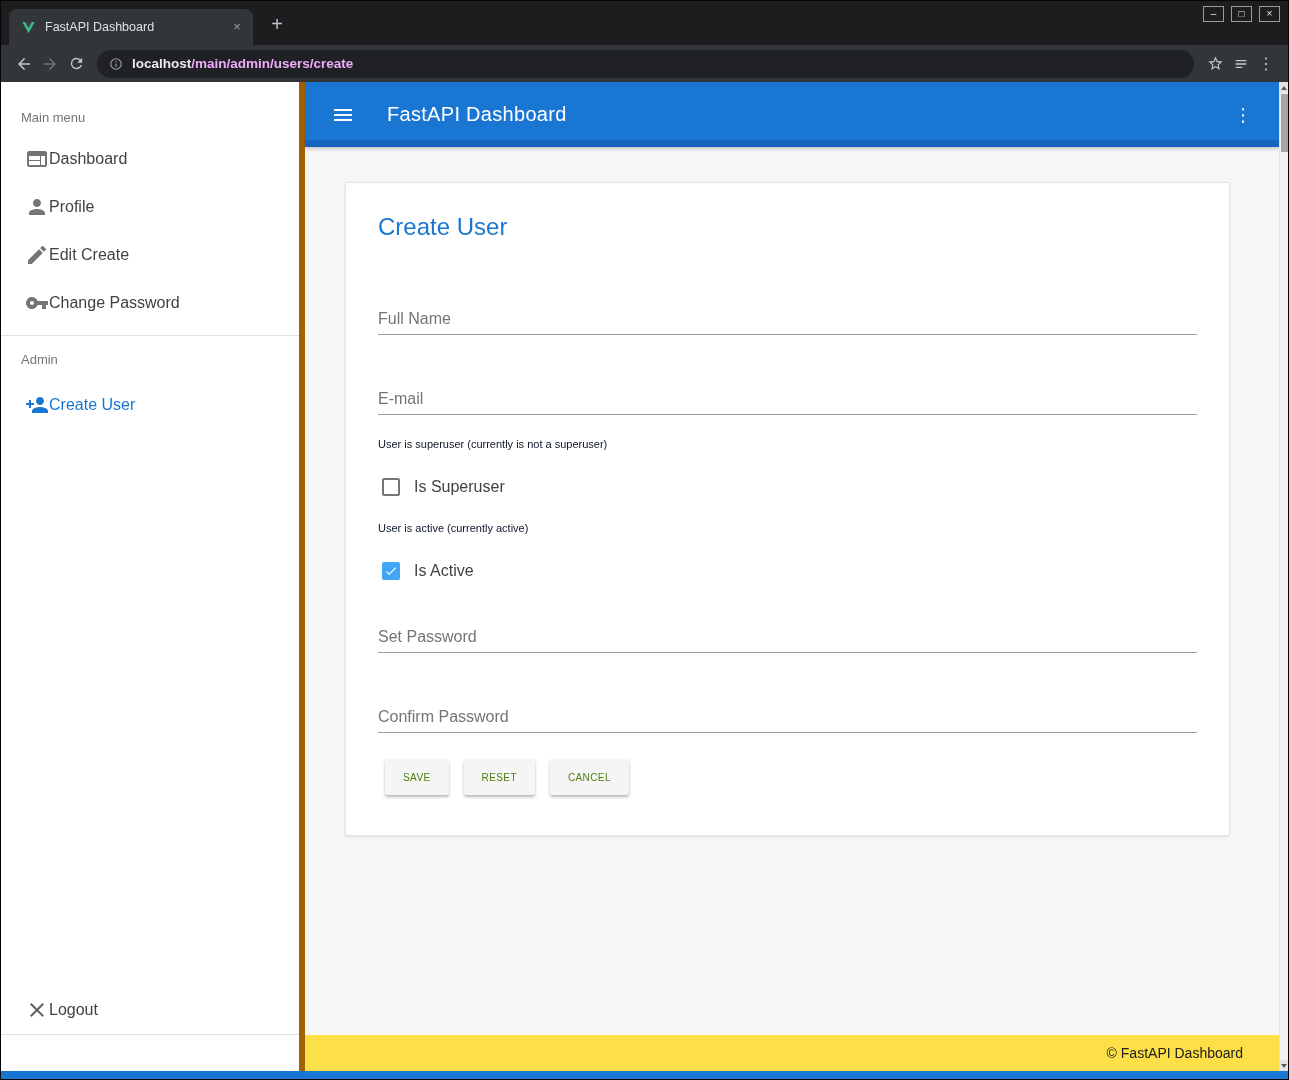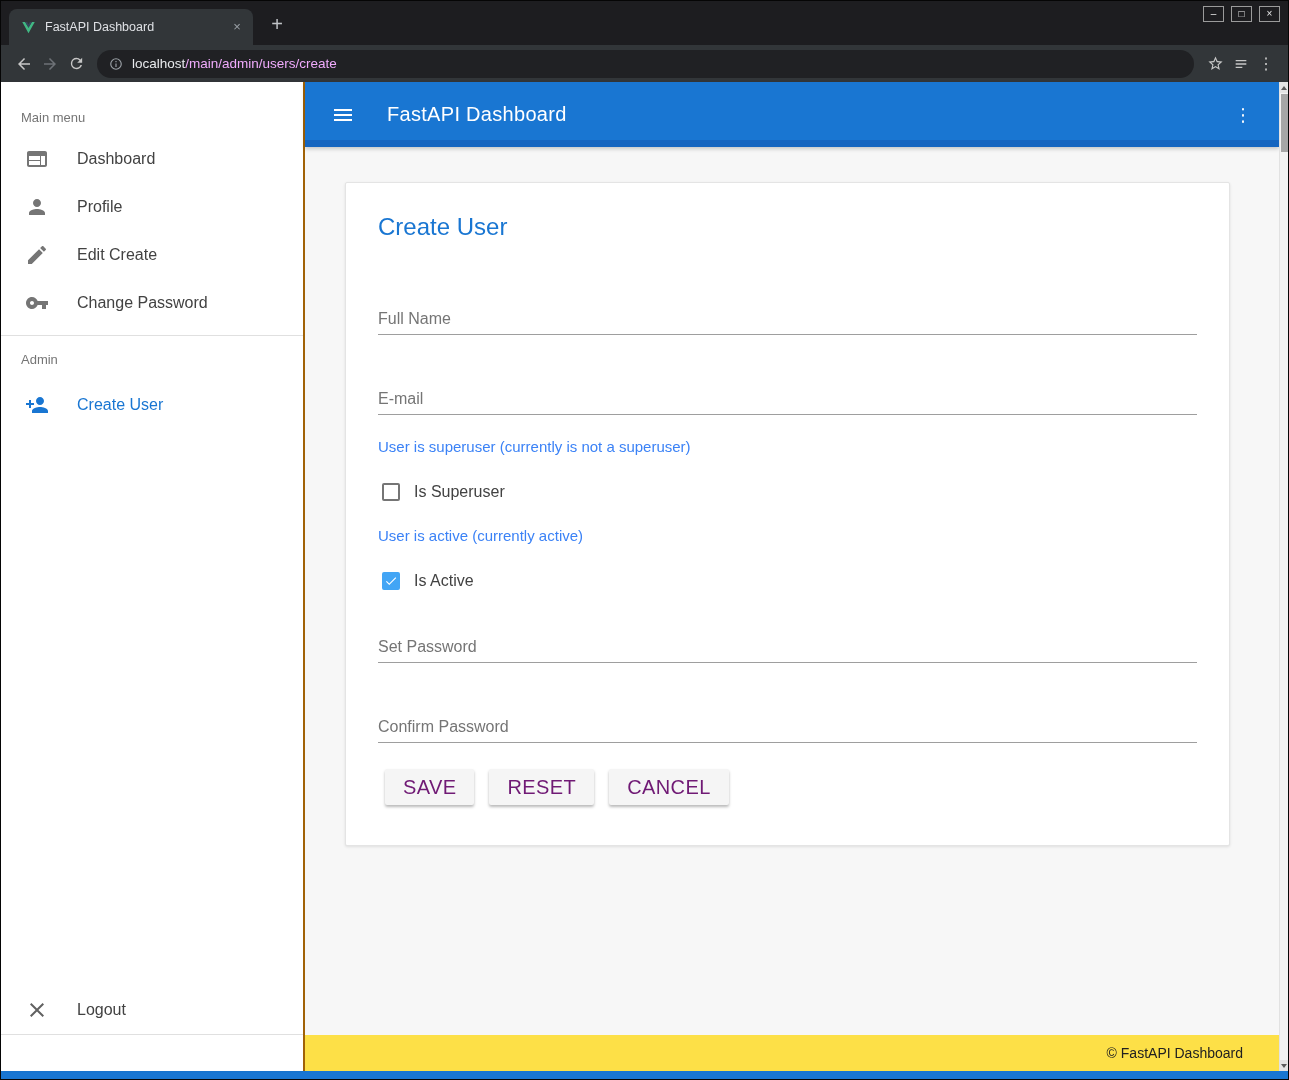--- a/index.html
+++ b/index.html
@@ -10,34 +10,34 @@
   .tabstrip { height:44px; background:#1d1d20; display:flex; align-items:flex-end; padding-left:8px; position:relative; flex:0 0 auto; }
   .tab { width:244px; height:36px; background:#323639; border-radius:8px 8px 0 0; display:flex; align-items:center; padding:0 8px 0 12px; }
   .tab-title { font-size:12.5px; color:#dfe1e5; flex:1; margin-left:9px; white-space:nowrap; overflow:hidden; }
   .tab-close { color:#9aa0a6; font-size:13px; width:16px; height:16px; line-height:16px; text-align:center; border-radius:8px; }
   .newtab { color:#c0c3c7; font-size:20px; margin:0 0 9px 12px; width:24px; text-align:center; }
   .win-controls { position:absolute; right:8px; top:5px; display:flex; gap:7px; }
   .win-btn { width:21px; height:16px; border:1px solid #9b9b9b; color:#e8e8e8; font-size:10px; line-height:13px; text-align:center; background:#1d1d20; }
 
   .toolbar { height:37px; background:#323639; display:flex; align-items:center; padding:0 10px; flex:0 0 auto; }
   .nav-icon { width:26px; height:26px; display:flex; align-items:center; justify-content:center; border-radius:13px; flex:0 0 auto; }
-  .urlbar { flex:1; height:28px; background:#202124; border-radius:14px; display:flex; align-items:center; padding:0 12px; margin:0 8px; font-size:13.5px; }
+  .urlbar { flex:1; height:28px; background:#202124; border-radius:14px; display:flex; align-items:center; padding:0 12px; margin:0 8px; font-size:13.5px;font-weight:bold; }
   .url-host { color:#e8eaed; margin-left:9px; }
   .url-path { color:#f0abfc; }
   .menu-dots { color:#c7c7c7; font-size:16px; width:24px; text-align:center; }
 
   
   .app { flex:1 1 auto; display:flex; position:relative; background:#f7f7f7; min-height:0; }
 
-  .sidebar { width:304px; background:#ffffff; border-right:2px solid #a16207; box-shadow:1px 0 3px rgba(0,0,0,.06); display:flex; flex-direction:column; flex:0 0 auto; }
+  .sidebar { width:304px; background:#ffffff; border-right:6px solid #a16207; box-shadow:1px 0 3px rgba(0,0,0,.06); display:flex; flex-direction:column; flex:0 0 auto; }
   .section-label { font-size:13px; color:#757575; padding:28px 0 10px 20px; }
   .section-label.second { padding:16px 0 14px 20px; }
   .side-item { height:48px; display:flex; align-items:center; cursor:pointer; }
   .side-item .s-icon { width:24px; height:24px; margin-left:24px; flex:0 0 auto; }
-  .side-item .s-label { font-size:16px; color:#424242; margin-left:28px; }
+  .side-item .s-label { font-size:16px; color:#424242; }
   .side-item.active .s-label { color:#1976d2; }
   .divider { height:1px; background:#e0e0e0; margin-top:8px; }
   .divider.bottom { margin:0; }
   .sidebar-bottom { margin-top:auto; padding-bottom:36px; }
 
   .main { flex:1 1 auto; display:flex; flex-direction:column; margin-right:9px; min-width:0; }
   .appbar { height:65px; flex:0 0 auto; background:linear-gradient(to bottom,#1976d2 0,#1976d2 58px,#1565c0 58px,#1565c0 65px);
             display:flex; align-items:center; box-shadow:0 2px 4px rgba(0,0,0,.2); position:relative; z-index:2; }
   .appbar .hamburger { width:24px; height:24px; margin-left:26px; }
   .appbar-title { color:#ffffff; font-size:20px; font-weight:500; margin-left:32px; letter-spacing:.3px; }
@@ -47,30 +47,30 @@
   .card { width:885px; margin:35px 0 0 40px; background:#ffffff; border:1px solid #e4e4e4; border-radius:2px;
           box-shadow:0 1px 3px rgba(0,0,0,.10); padding:30px 32px 40px 32px; }
   .card-title { font-size:24px; font-weight:400; color:#1976d2; }
 
   .text-field { margin-top:48px; }
   .text-field.first { margin-top:62px; }
   .text-field input { width:100%; height:32px; border:none; border-bottom:1px solid #9e9e9e; background:transparent;
                       font-size:16px; font-family:"Liberation Sans",sans-serif; color:#6d28d9; outline:none; }
   .text-field input::placeholder { color:#757575; opacity:1; }
 
-  .note { font-size:15px; color:#3b82f6; margin-top:23px; }
+  .note { font-size:11px; color:#0f172a; margin-top:23px; }
   .cb-row { display:flex; align-items:center; margin:25px 0 0 4px; height:24px; }
   .cb { width:18px; height:18px; border:2px solid #757575; border-radius:2px; display:flex; align-items:center; justify-content:center; }
   .cb.checked { background:#42a5f5; border-color:#42a5f5; }
   .cb-label { font-size:16px; color:#424242; margin-left:14px; }
   .pw-gap { margin-top:38px; }
 
   .btn-row { display:flex; gap:15px; margin-top:26px; margin-left:7px; }
   .btn { height:36px; padding:0 18px; background:#f5f5f5; border:none; border-radius:2px; box-shadow:0 2px 3px rgba(0,0,0,.28);
-         font-family:"Liberation Sans",sans-serif; font-size:20px; font-weight:500; color:#701a75; letter-spacing:.4px; cursor:pointer; }
+         font-family:"Liberation Sans",sans-serif; font-size:10px; font-weight:500; color:#4d7c0f; letter-spacing:.4px; cursor:pointer; }
 
   .main-footer { height:36px; flex:0 0 auto; background:#fde047; display:flex; align-items:center; justify-content:flex-end; padding-right:36px; }
   .copyright { font-size:14px; color:#212121; }
 
   
   .scrollbar { position:absolute; top:0; right:0; width:9px; height:100%; background:#f2f2f2; border-left:1px solid #e2e2e2;
                display:flex; flex-direction:column; justify-content:space-between; align-items:center; z-index:3; }
   .sb-top { display:flex; flex-direction:column; align-items:center; width:100%; }
   .sb-arrow { height:11px; display:flex; align-items:center; justify-content:center; width:100%; background:#e4e4e4; }
   .tri-up { width:0; height:0; border-left:3px solid transparent; border-right:3px solid transparent; border-bottom:4px solid #5a5a5a; }

